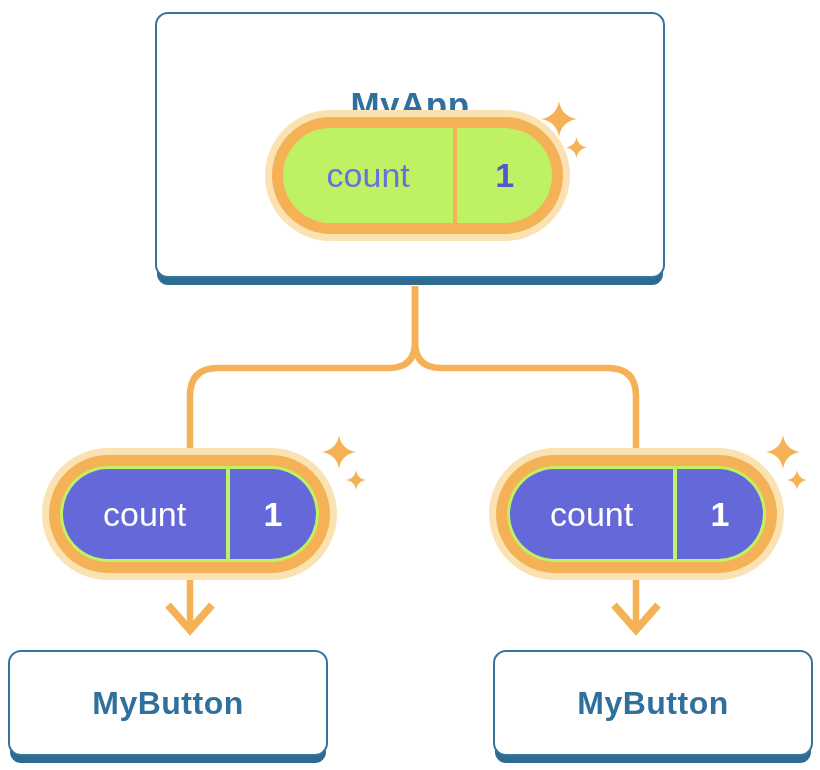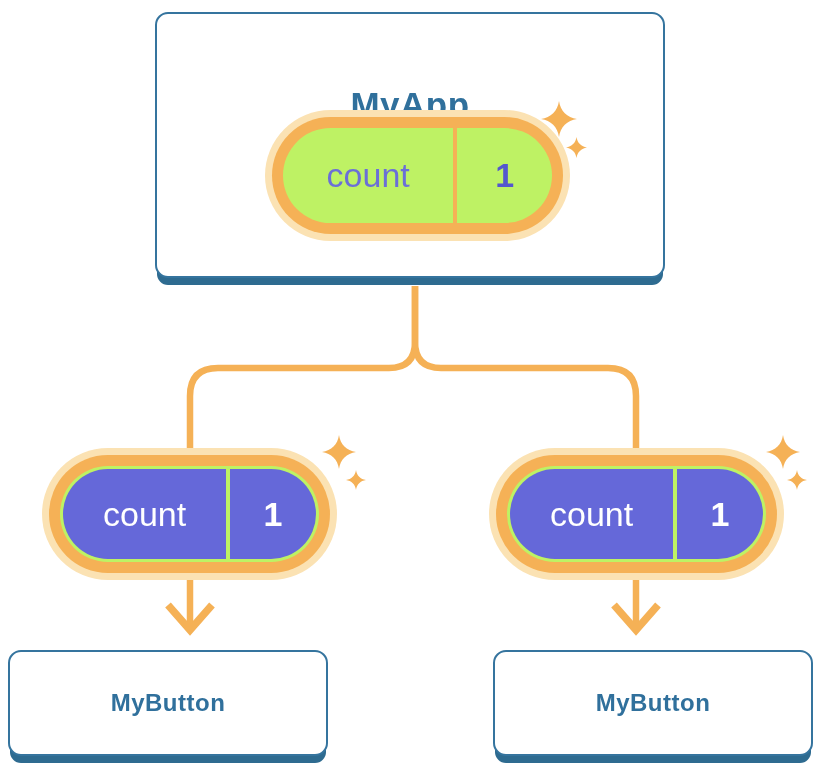--- a/index.html
+++ b/index.html
@@ -26,21 +26,21 @@
   .card-child-right{left:493px;top:650px;width:320px;height:106px;}
 
   .card-title{
     position:absolute;width:100%;text-align:center;
     color:#30709C;font-weight:600;letter-spacing:.5px;
   }
   .card-top .card-title{top:36px;font-size:35px;margin-top:35px;}
   .child-title{
     display:flex;align-items:center;justify-content:center;
     width:100%;height:100%;
-    color:#30709C;font-weight:600;font-size:24px;letter-spacing:.5px;
+    color:#30709C;font-weight:600;font-size:32px;letter-spacing:.5px;
   }
 
   
   .pill{
     position:absolute;
     background:#FBE2B3;
     border-radius:70px;
     padding:7px;
     box-sizing:border-box;
   }

